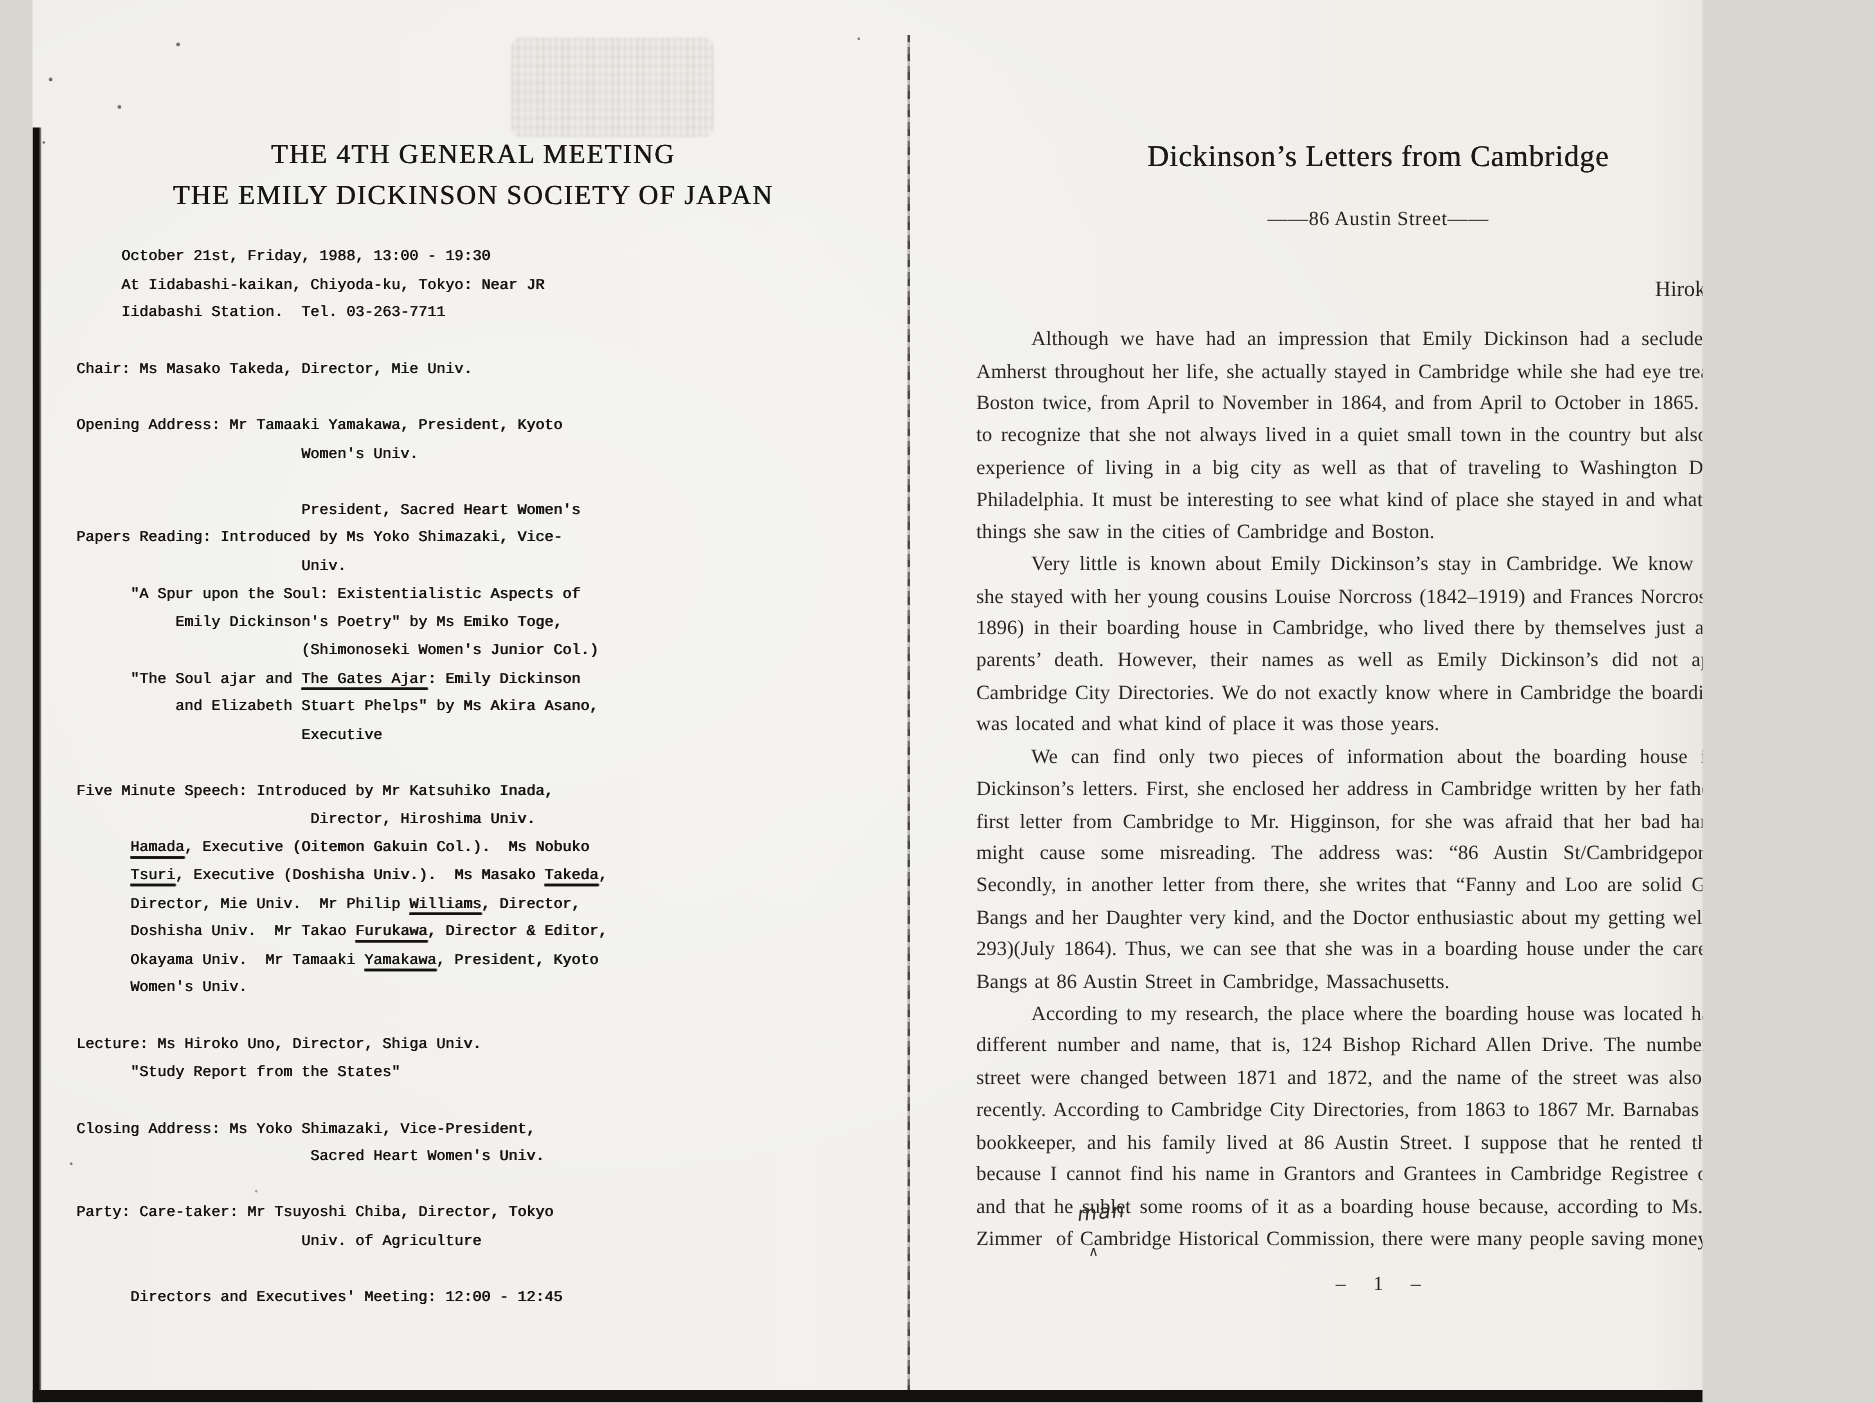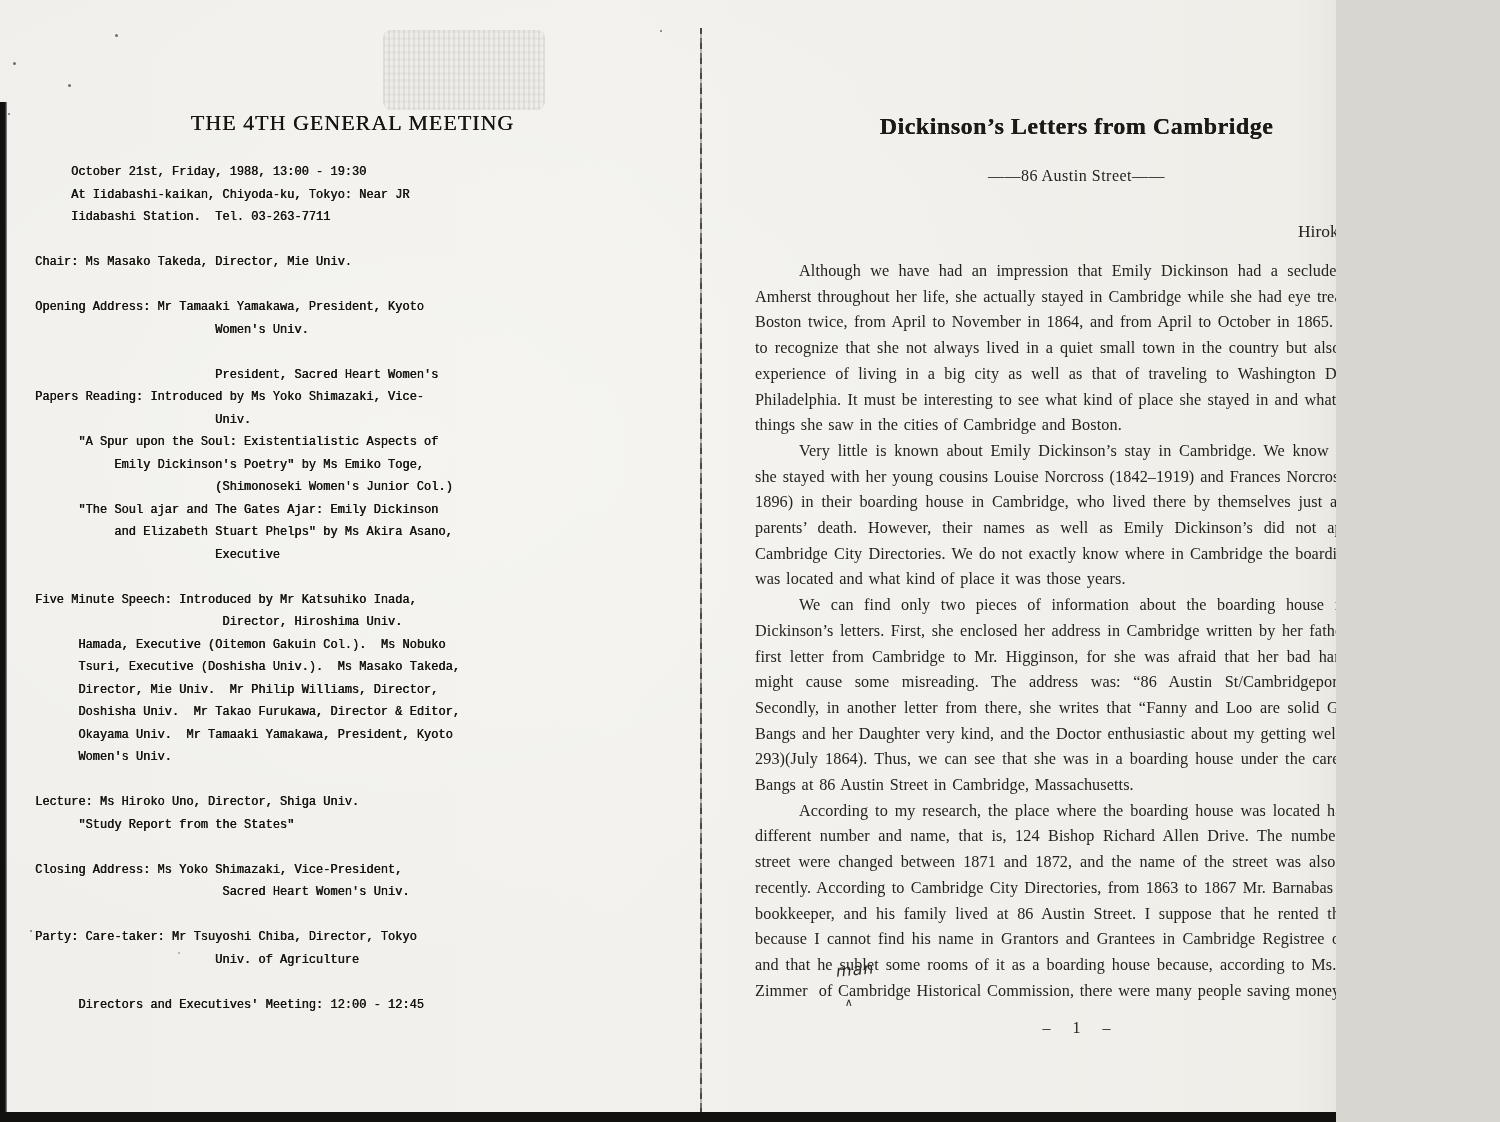--- a/index.html
+++ b/index.html
@@ -2,42 +2,43 @@
 <html><head>
 <meta charset="utf-8">
 <style>
   html,body { margin:0; padding:0; background:#d8d6d1; }
   .scan {
     position:relative; width:1336px; height:1122px; overflow:hidden;
     background:
       radial-gradient(ellipse at 30% 40%, rgba(255,255,255,0.25), rgba(0,0,0,0) 60%),
       linear-gradient(to right, #f0efeb 0%, #f2f1ed 46%, #efeee9 97%, #e9e7e1 100%);
     font-family:"Liberation Serif", serif;
+    margin-left:26px;
   }
 
   
   .page-left { position:absolute; left:35px; top:106px; width:635px; }
   .lp-title { text-align:center; color:#181613; font-size:22px; line-height:33px;
               letter-spacing:1px; text-shadow:0.3px 0 0 currentColor; }
   .typewriter { margin-top:22px; font-family:"Liberation Mono","DejaVu Sans Mono",monospace;
                 font-size:12px; color:#15130f; }
   .tline { height:22.5px; line-height:22.5px; white-space:pre;
            text-shadow:0.45px 0 0 currentColor; }
-  .tline .ul { text-underline-offset:4px;
+  .tline .ul { text-decoration:underline; text-underline-offset:4px;
                text-decoration-thickness:1.7px;text-align:right; }
 
   
   .divider { position:absolute; left:700px; top:28px; width:2px; height:1086px;
     background:repeating-linear-gradient(to bottom,
       rgba(45,42,38,0.85) 0 6px, rgba(45,42,38,0.30) 6px 10px, rgba(45,42,38,0.65) 10px 15px); }
 
   
   .page-right { position:absolute; left:755px; top:112px; width:643px; color:#26231e; }
   .rp-title { text-align:center; font-size:24px; line-height:28px; letter-spacing:0.5px;
-              color:#1c1a16; text-shadow:0.2px 0 0 currentColor;font-weight:bold; }
+              color:#1c1a16; text-shadow:0.2px 0 0 currentColor; }
   .rp-subtitle { text-align:center; font-size:16px; margin-top:27px; letter-spacing:0.5px; }
   .rp-byline { text-align:right; padding-right:16px; font-size:17.5px; margin-top:36px; }
   .rp-body { margin-top:17px; text-align:justify; font-size:16.2px; line-height:25.7px;
              letter-spacing:0.1px; word-spacing:1.5px; }
   .rp-body p { margin:0; text-indent:44px; }
   .rp-body sup { font-size:10px; vertical-align:super; line-height:0; }
   .pageno { text-align:center; margin-top:15px; font-size:16px; letter-spacing:9px;
             padding-left:9px; }
 
   
@@ -71,20 +72,21 @@
   .speck { position:absolute; width:3px; height:3px; border-radius:50%; background:#2c2a26; opacity:0.65; }
 </style>
 </head>
 <body>
 
 <div class="scan">
 
   <div class="page-left">
     <div class="lp-title">
       <div>THE 4TH GENERAL MEETING</div>
+      <div>THE EMILY DICKINSON SOCIETY OF JAPAN</div>
     </div>
     <div class="typewriter">
         <div class="tline"><span>     October 21st, Friday, 1988, 13:00 - 19:30</span></div>
         <div class="tline"><span>     At Iidabashi-kaikan, Chiyoda-ku, Tokyo: Near JR</span></div>
         <div class="tline"><span>     Iidabashi Station.  Tel. 03-263-7711</span></div>
         <div class="tline">&nbsp;</div>
         <div class="tline"><span>Chair: Ms Masako Takeda, Director, Mie Univ.</span></div>
         <div class="tline">&nbsp;</div>
         <div class="tline"><span>Opening Address: Mr Tamaaki Yamakawa, President, Kyoto</span></div>
         <div class="tline"><span>                         Women's Univ.</span></div>

